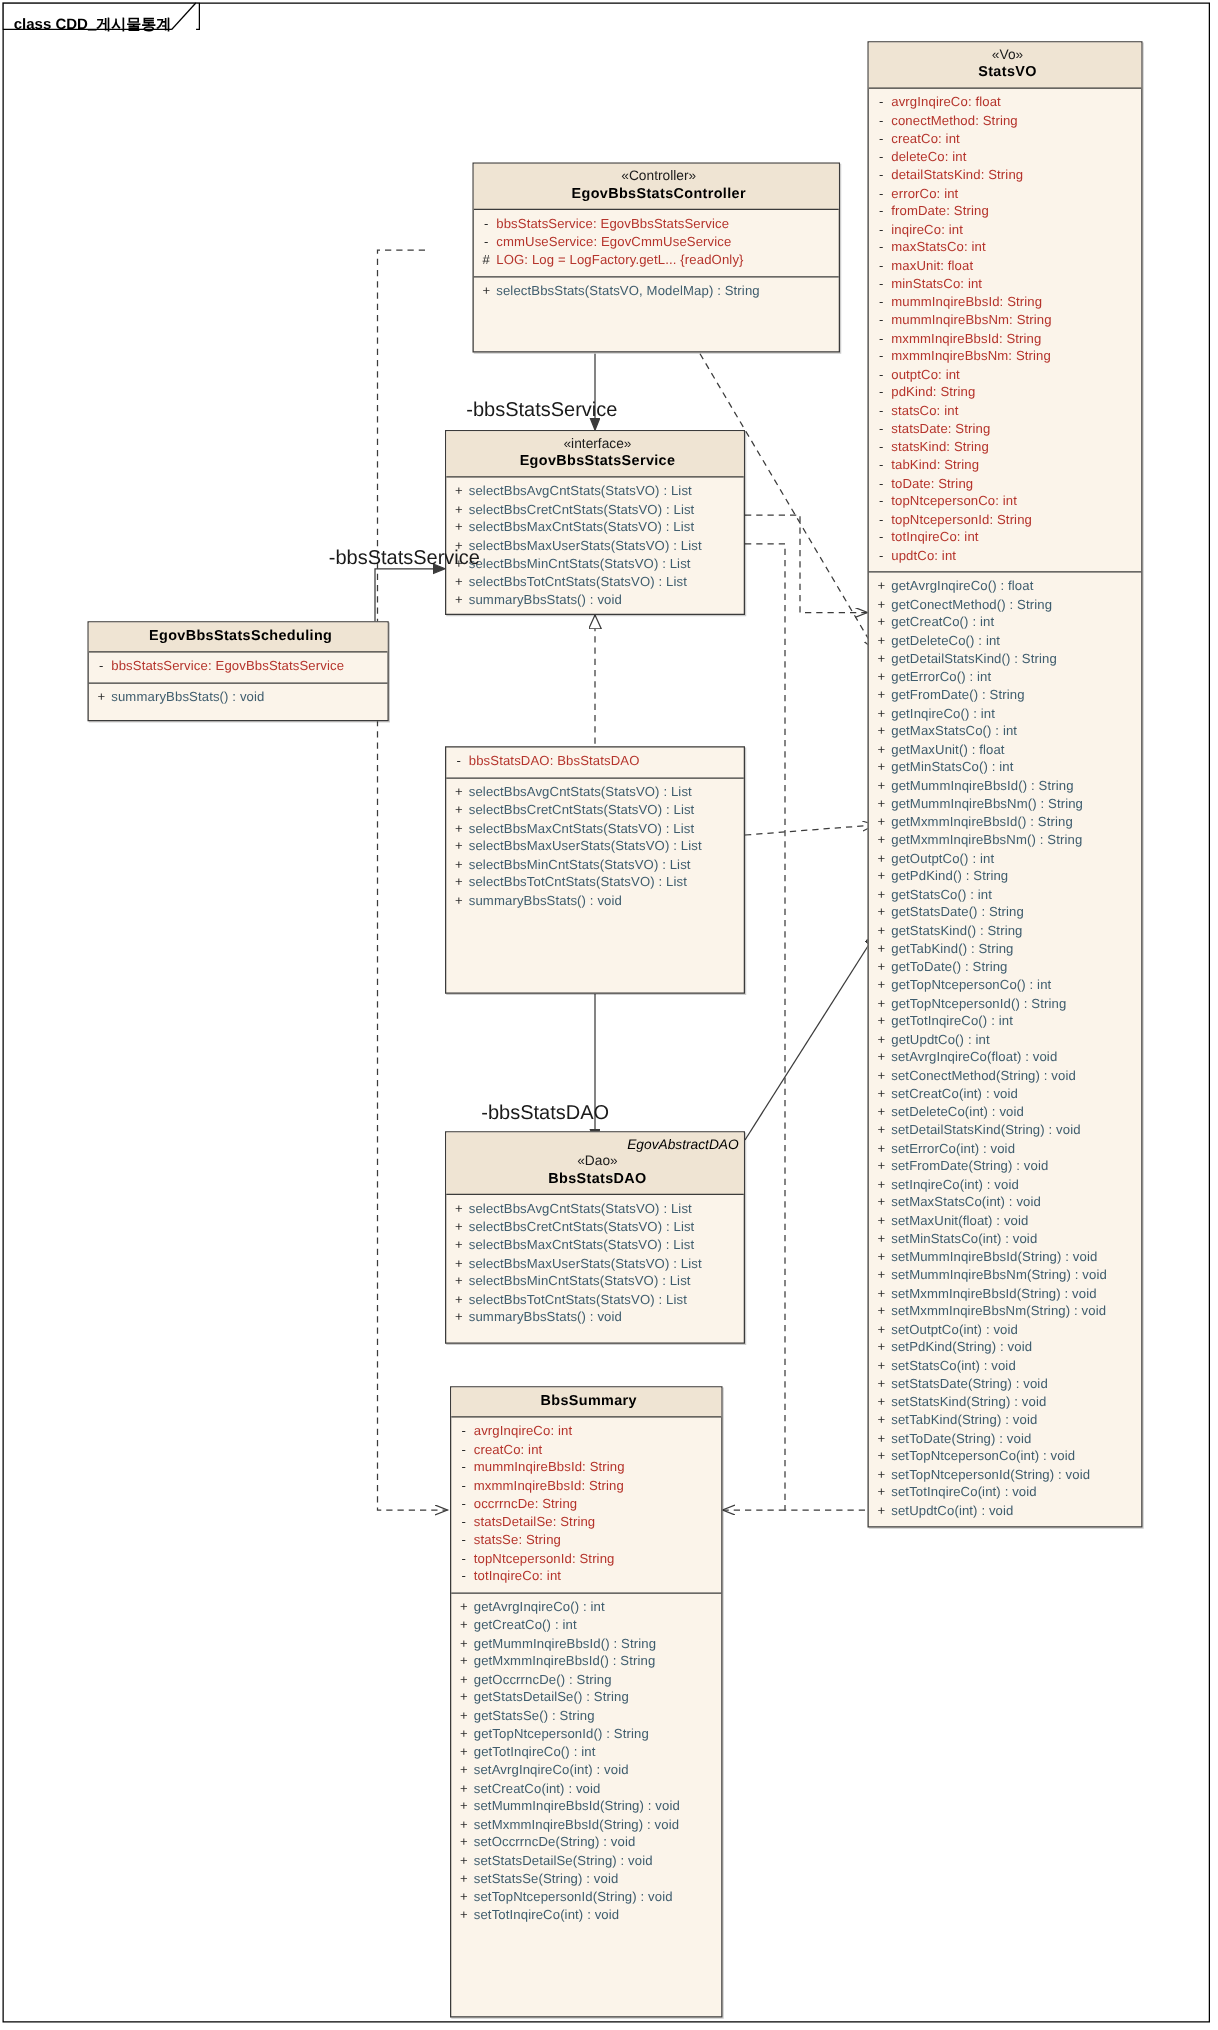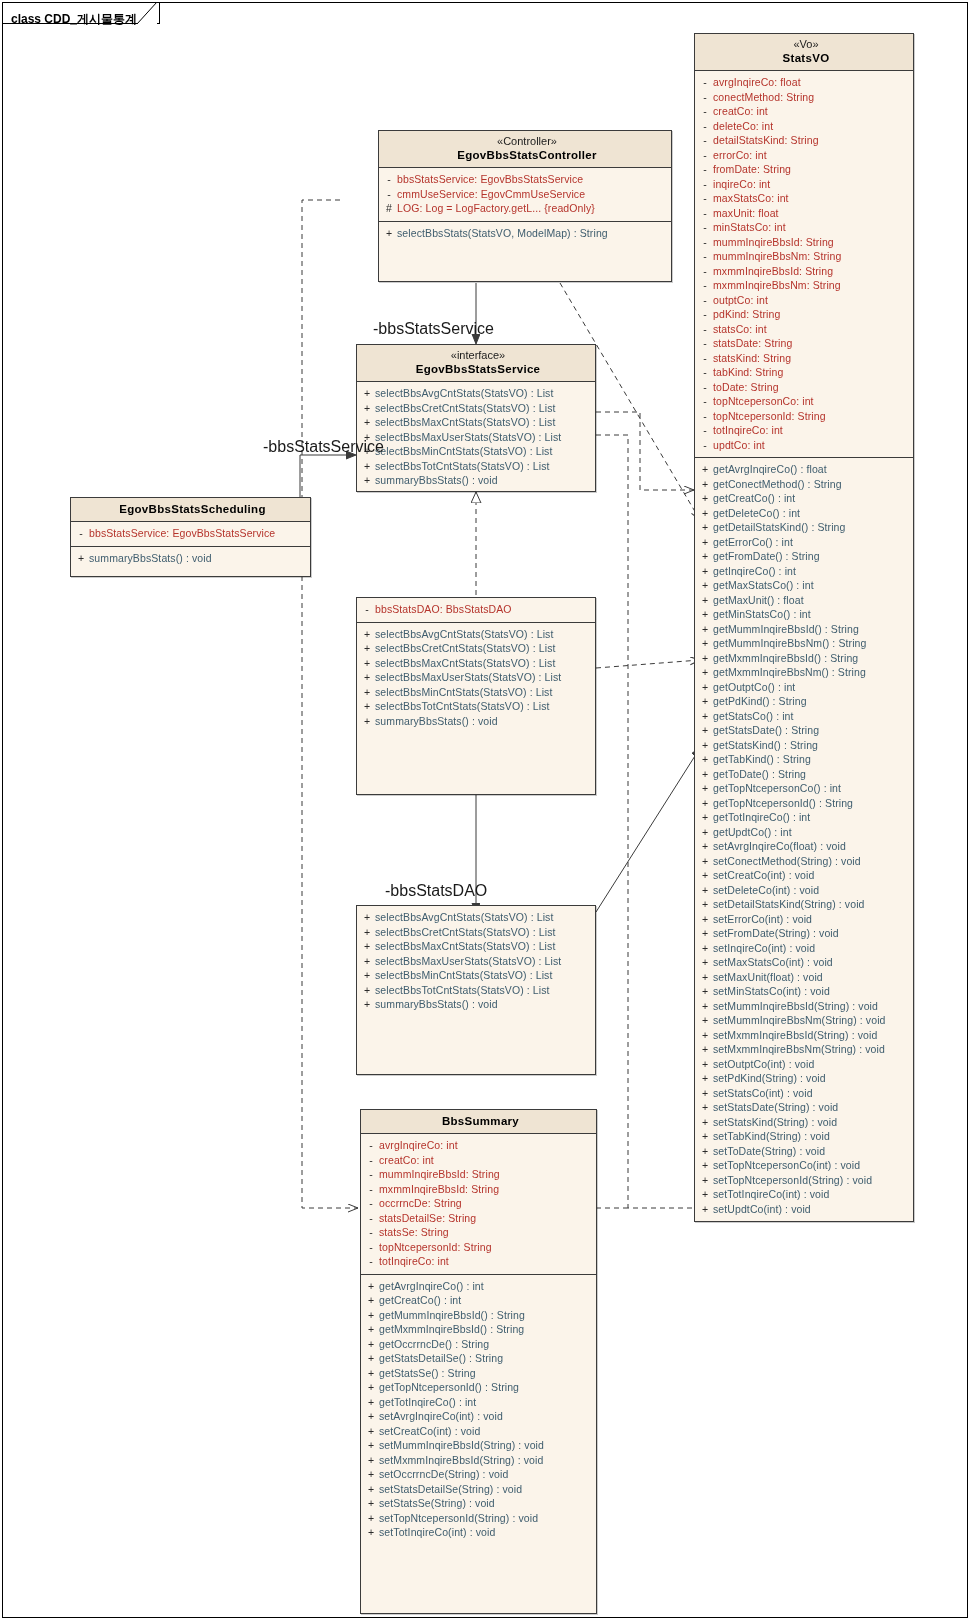--- a/index.html
+++ b/index.html
@@ -309,20 +309,25 @@
           <span class="txt">selectBbsTotCntStats(StatsVO) : List</span>
         </div>
         <div class="mem oper">
           <span class="vis">+</span>
           <span class="txt">summaryBbsStats() : void</span>
         </div>
       </div>
   </div>
 
   <div class="cls" style="left:356px; top:905px; width:240px; height:170px;">
+    <div class="cls-head">
+      <div class="parent-name">EgovAbstractDAO</div>
+      <div class="stereo">«Dao»</div>
+      <div class="cls-name">BbsStatsDAO</div>
+    </div>
     <div class="cls-sect">
         <div class="mem oper">
           <span class="vis">+</span>
           <span class="txt">selectBbsAvgCntStats(StatsVO) : List</span>
         </div>
         <div class="mem oper">
           <span class="vis">+</span>
           <span class="txt">selectBbsCretCntStats(StatsVO) : List</span>
         </div>
         <div class="mem oper">
@@ -341,21 +346,21 @@
           <span class="vis">+</span>
           <span class="txt">selectBbsTotCntStats(StatsVO) : List</span>
         </div>
         <div class="mem oper">
           <span class="vis">+</span>
           <span class="txt">summaryBbsStats() : void</span>
         </div>
       </div>
   </div>
 
-  <div class="cls" style="left:360px; top:1109px; width:237px; height:505px;">
+  <div class="cls" style="left:360px; top:1109px; width:218px; height:505px;">
     <div class="cls-head">
       <div class="cls-name">BbsSummary</div>
     </div>
     <div class="cls-sect">
         <div class="mem attr">
           <span class="vis">-</span>
           <span class="txt">avrgInqireCo:  int</span>
         </div>
         <div class="mem attr">
           <span class="vis">-</span>

